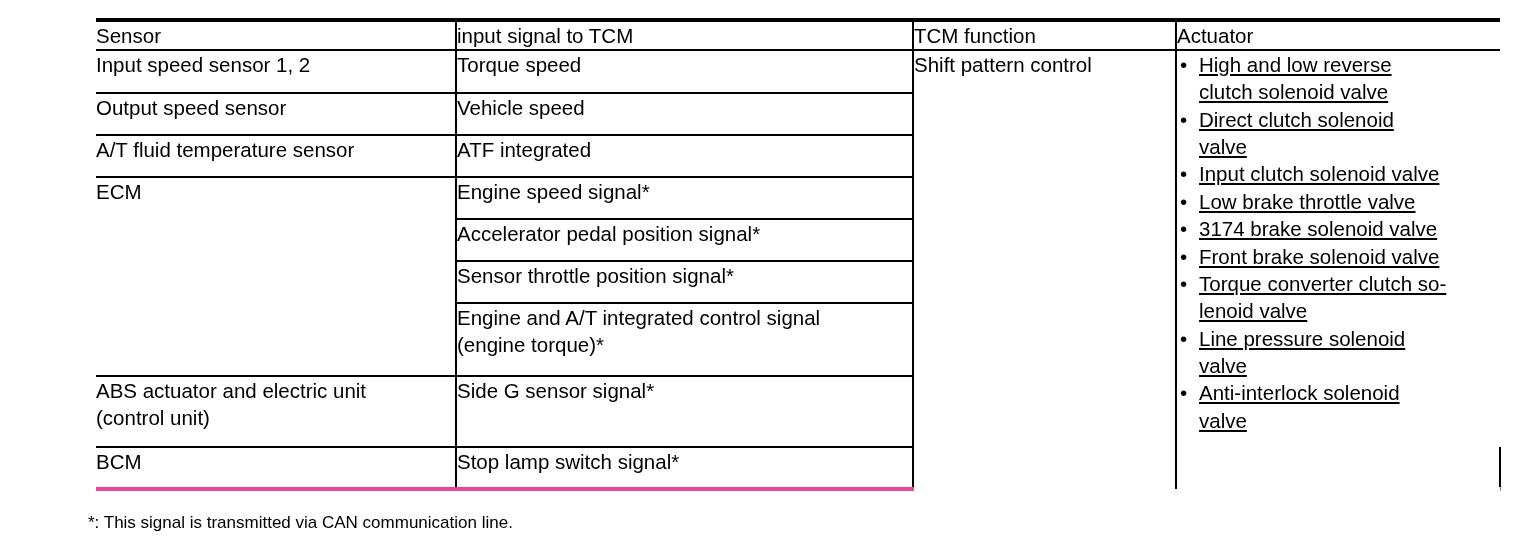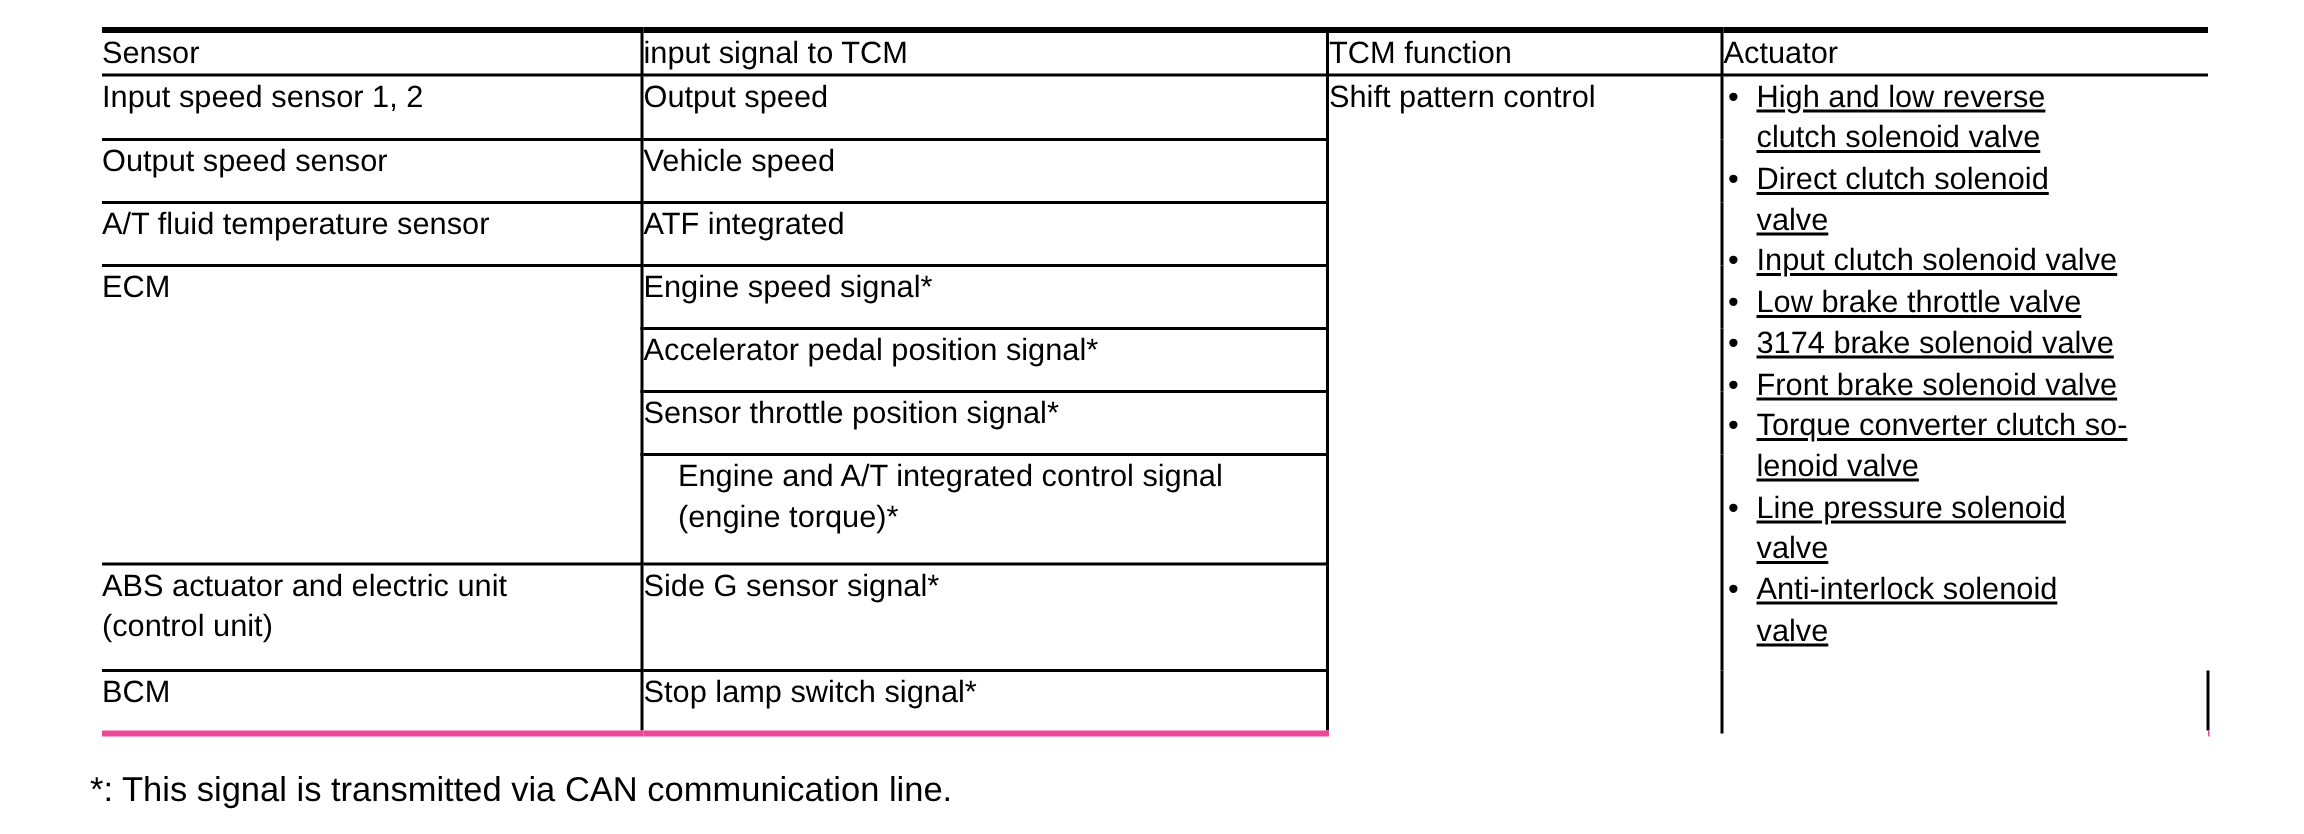--- a/index.html
+++ b/index.html
@@ -12,20 +12,21 @@
     height: 556px;
     font-family: "Liberation Sans", sans-serif;
     color: #000000;
     overflow: hidden;
   }
 
   .page {
     position: relative;
     width: 1420px;
     height: 556px;
+    margin-left: 28px;
   }
 
   
   .tcm-table {
     position: absolute;
     left: 68px;
     top: 18px;
     width: 1404px;
     border-collapse: collapse;
     table-layout: fixed;
@@ -106,21 +107,21 @@
     display: inline-block;
     line-height: 1.335;
     text-decoration: underline;
   }
 
   
   .footnote {
     position: absolute;
     left: 60px;
     top: 512px;
-    font-size: 23px;
+    font-size: 17px;
     line-height: 1.3;
     white-space: nowrap;
   }
 </style>
 </head>
 <body>
 
 <div class="page">
 
   <table class="tcm-table">
@@ -134,21 +135,21 @@
 
       <tr>
         <th class="cell cell-center head-cell vdiv-r rule-thick-top rule-thin-bottom">Sensor</th>
         <th class="cell cell-center head-cell vdiv-r rule-thick-top rule-thin-bottom">input signal to TCM</th>
         <th class="cell cell-center head-cell vdiv-r rule-thick-top rule-thin-bottom">TCM function</th>
         <th class="cell cell-center head-cell rule-thick-top rule-thin-bottom">Actuator</th>
       </tr>
 
       <tr class="h-row1">
         <td class="cell vdiv-r rule-thin-bottom">Input speed sensor 1, 2</td>
-        <td class="cell vdiv-r rule-thin-bottom">Output speed</td>
+        <td class="cell vdiv-r rule-thin-bottom">Torque speed</td>
 
         <td class="cell cell-center cell-mid vdiv-r" rowspan="9">Shift pattern control</td>
 
         <td class="act-cell" rowspan="9">
           <ul class="act-list">
             <li>
               <span class="bullet">•</span>
               <span class="txt">High and low reverse
 clutch solenoid valve</span>
             </li>
@@ -209,21 +210,21 @@
 
       <tr class="h-row2">
         <td class="cell vdiv-r rule-thin-bottom">Accelerator pedal position signal*</td>
       </tr>
 
       <tr class="h-row2">
         <td class="cell vdiv-r rule-thin-bottom">Sensor throttle position signal*</td>
       </tr>
 
       <tr>
-        <td class="cell vdiv-r rule-thin-bottom" style="white-space: pre-line; height: 71px; padding-left: 23px;">Engine and A/T integrated control signal
+        <td class="cell vdiv-r rule-thin-bottom" style="white-space: pre-line; height: 71px;">Engine and A/T integrated control signal
 (engine torque)*</td>
       </tr>
 
       <tr>
         <td class="cell vdiv-r rule-thin-bottom" style="white-space: pre-line; height: 69px;">ABS actuator and electric unit
 (control unit)</td>
         <td class="cell cell-mid vdiv-r rule-thin-bottom">Side G sensor signal*</td>
       </tr>
 
       <tr class="h-row2">

